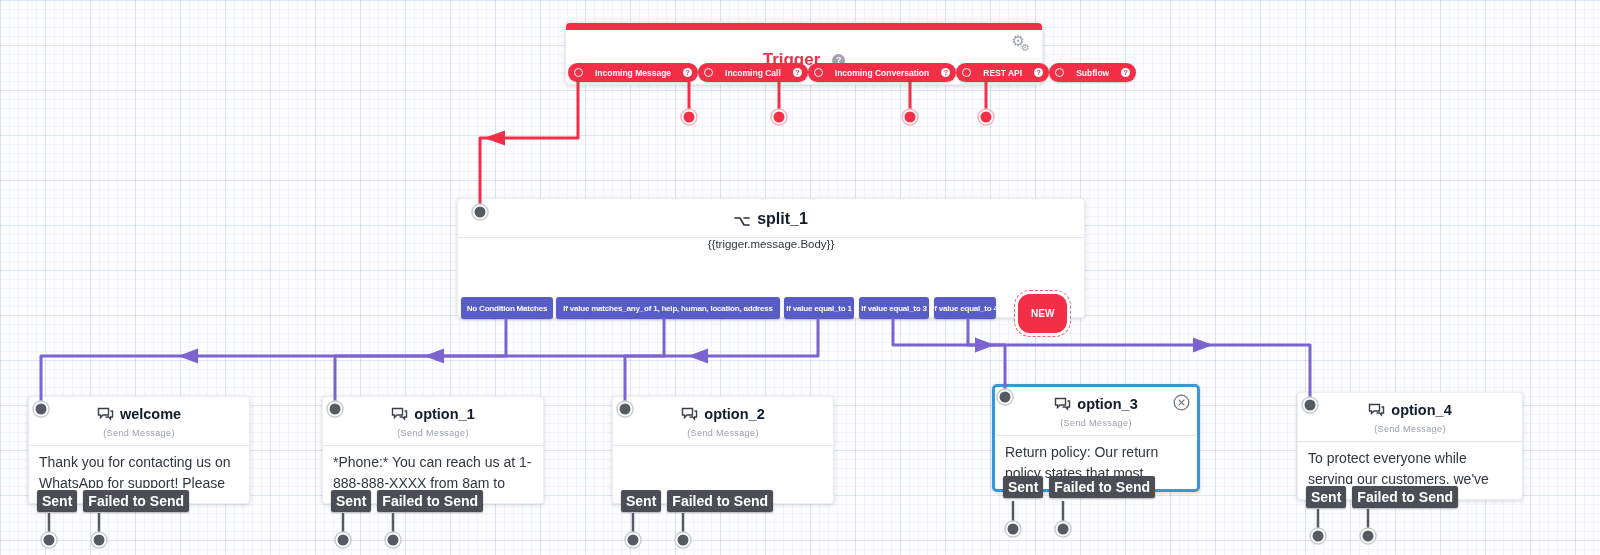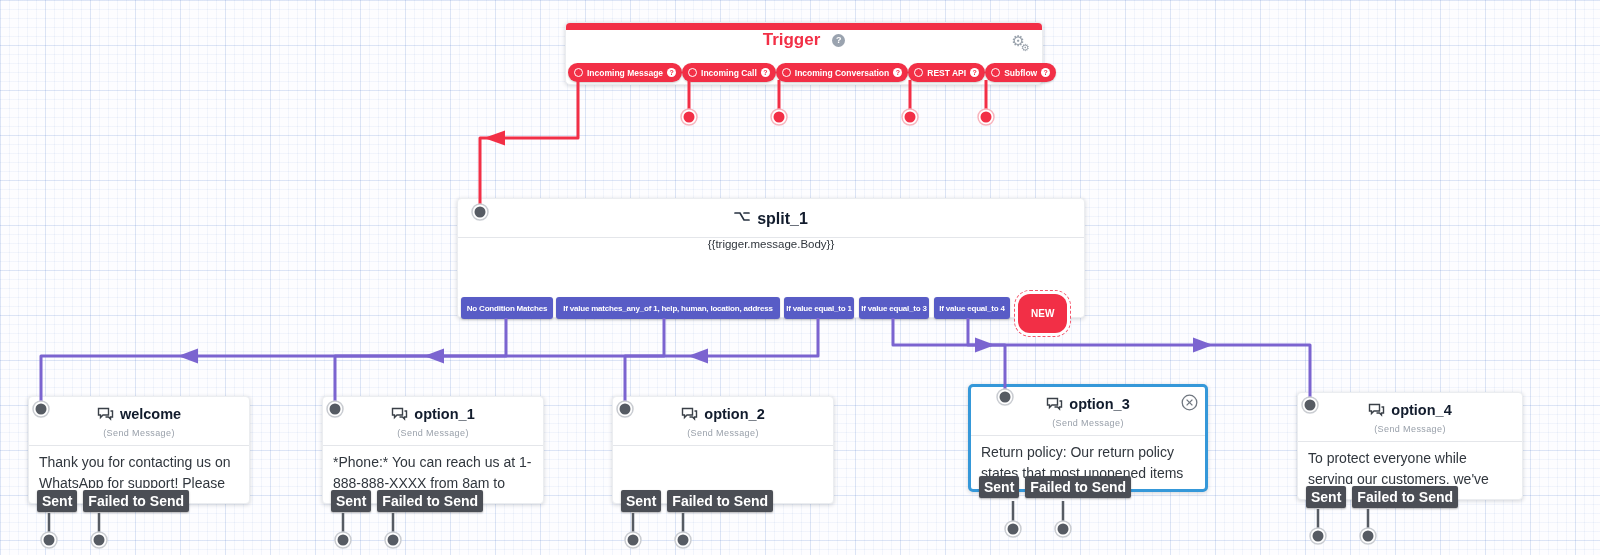--- a/index.html
+++ b/index.html
@@ -15,37 +15,37 @@
     background-size:45px 45px,45px 45px,9px 9px,9px 9px;
   }
   .card{position:absolute;background:#fff;border:1px solid #ebedf0;border-radius:4px;
         box-shadow:0 1px 4px rgba(18,28,45,.18);box-sizing:border-box}
   svg.layer{position:absolute;left:0;top:0;pointer-events:none}
 
   
   .trigger{left:565px;top:22px;width:478px;height:63px;border-radius:5px}
   .trigger-topbar{height:7px;background:#f22f46;border-radius:4px 4px 0 0}
   .trigger-title{display:flex;justify-content:center;align-items:center;gap:12px;
-                 margin-top:0;font-size:17px;font-weight:bold;color:#f22f46}
+                 margin-top:20px;font-size:17px;font-weight:bold;color:#f22f46}
   .help-badge{display:inline-block;width:13px;height:13px;border-radius:50%;background:#9aa3af;
               color:#fff;font-size:9px;line-height:13px;text-align:center;font-weight:bold}
   .gears{position:absolute;right:8px;top:10px;color:#98a1ab;font-family:"DejaVu Sans",sans-serif;line-height:1}
   .gears .g1{font-size:15px}
   .gears .g2{font-size:10px;position:relative;left:-4px;top:5px}
   .pill-row{position:absolute;left:2px;right:2px;top:40px;display:flex;justify-content:space-between}
-  .pill{display:flex;align-items:center;gap:4px;background:#f22f46;color:#fff;height:19px;
+  .pill{display:flex;align-items:center;gap:12px;background:#f22f46;color:#fff;height:19px;
         border-radius:10px;padding:0 6px;font-size:8.5px;font-weight:bold;white-space:nowrap;
         box-shadow:0 1px 2px rgba(0,0,0,.2)}
   .pill-circle{width:7px;height:7px;border:1.5px solid #fff;border-radius:50%;flex:none}
   .pill-help{width:9px;height:9px;background:#fff;color:#f22f46;border-radius:50%;
              font-size:7px;line-height:9px;text-align:center;font-weight:bold;flex:none}
 
   
   .split{left:457px;top:198px;width:628px;height:120px}
-  .split-title{display:flex;justify-content:center;align-items:flex-start;gap:7px;margin-top:11px;
+  .split-title{display:flex;justify-content:center;align-items:flex-end;gap:7px;margin-top:11px;
                font-size:16px;font-weight:bold;color:#121c2d}
   .w-type{text-align:center;font-size:9px;color:#99a0aa;margin-top:6px;letter-spacing:.4px}
   .split-divider{border-top:1px solid #e4e6ea;margin-top:9px}
   .split-expr{text-align:center;font-size:11.5px;color:#30363d;margin-top:0}
   .tab{position:absolute;top:98px;height:22px;background:#585cc6;color:#fff;border-radius:3px;
        font-size:8px;font-weight:bold;letter-spacing:-0.2px;display:flex;align-items:center;
        justify-content:center;overflow:hidden;white-space:nowrap;box-shadow:0 1px 2px rgba(0,0,0,.2)}
   .new-btn{position:absolute;left:1018px;top:294px;background:#f22f46;color:#fff;font-size:10px;
            font-weight:bold;padding:14px 13px;border-radius:12px;outline:1.5px dashed #f4566b;
            outline-offset:3px;box-shadow:0 0 0 3px #fff}
@@ -115,21 +115,21 @@
     </svg>
     <span>split_1</span>
   </div>
   <div class="split-divider"></div>
   <div class="split-expr">{{trigger.message.Body}}</div>
 
   <div class="tab" style="left:3px;width:92px">No Condition Matches</div>
   <div class="tab" style="left:98px;width:224px">If value matches_any_of 1, help, human, location, address</div>
   <div class="tab" style="left:326px;width:70px">If value equal_to 1</div>
   <div class="tab" style="left:401px;width:70px">If value equal_to 3</div>
-  <div class="tab" style="left:476px;width:76px">If value equal_to 4</div>
+  <div class="tab" style="left:476px;width:62px">If value equal_to 4</div>
 </div>
 <div class="new-btn">NEW</div>
 
 <div class="card msg" style="left:28px;top:396px">
   <div class="w-title">
     <svg width="17" height="14" viewBox="0 0 17 14">
       <path d="M1.5,1.5 h10 v6.5 h-5.5 l-2.5,2.5 v-2.5 h-2 z" fill="#fff" stroke="#3a4048" stroke-width="1.4"></path>
       <path d="M13.5,4 h2 v6 h-2 l0,2 -2,-2 h-3" fill="none" stroke="#3a4048" stroke-width="1.4"></path>
     </svg>
     <span>welcome</span>
@@ -169,21 +169,21 @@
     <span>option_2</span>
   </div>
   <div class="w-type">(Send Message)</div>
   <div class="w-divider"></div>
   <div class="tags">
     <span class="tag">Sent</span>
     <span class="tag">Failed to Send</span>
   </div>
 </div>
 
-<div class="card msg selected" style="left:968px;top:384px;width:240px">
+<div class="card msg selected" style="left:992px;top:384px;width:208px">
   <div class="w-title">
     <svg width="17" height="14" viewBox="0 0 17 14">
       <path d="M1.5,1.5 h10 v6.5 h-5.5 l-2.5,2.5 v-2.5 h-2 z" fill="#fff" stroke="#3a4048" stroke-width="1.4"></path>
       <path d="M13.5,4 h2 v6 h-2 l0,2 -2,-2 h-3" fill="none" stroke="#3a4048" stroke-width="1.4"></path>
     </svg>
     <span>option_3</span>
   </div>
   <span class="close-x">
     <svg width="17" height="17" viewBox="0 0 17 17">
       <circle cx="8.5" cy="8.5" r="7.3" fill="none" stroke="#707780" stroke-width="1.3"></circle>

